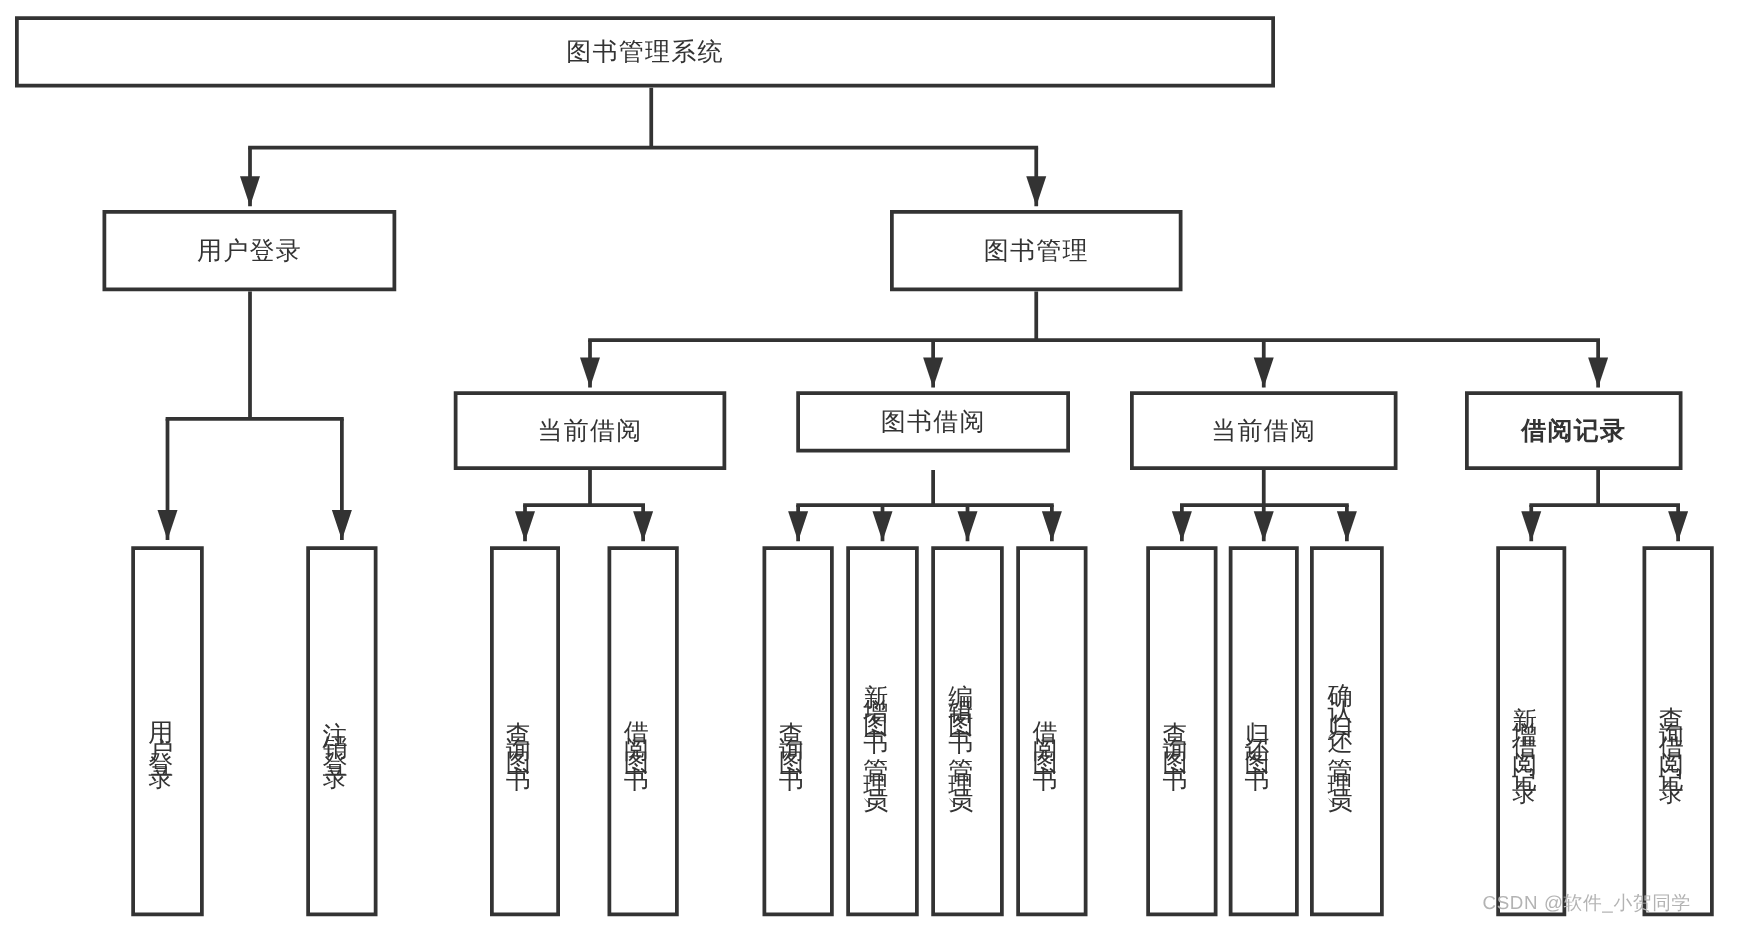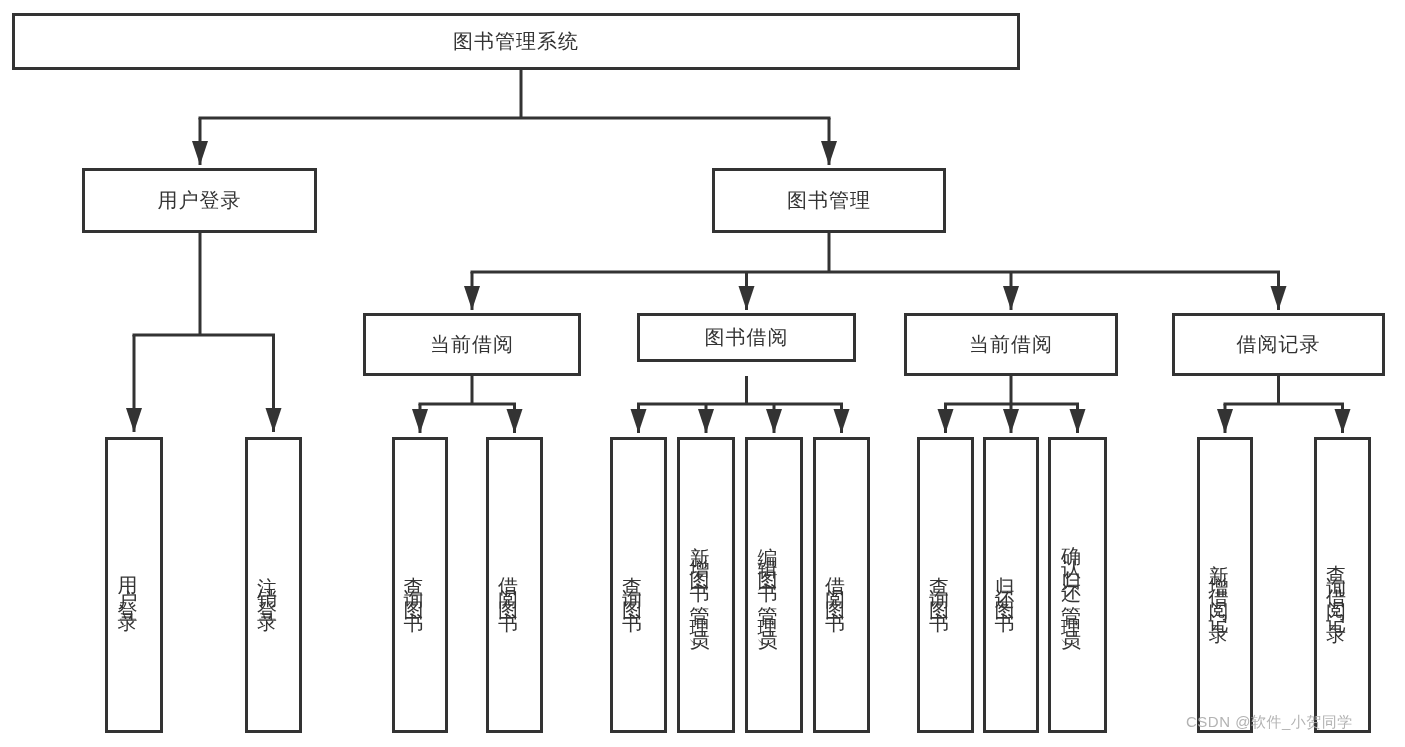--- a/index.html
+++ b/index.html
@@ -119,21 +119,21 @@
 
   <div class="node h-node" style="left:363px; top:313px; width:218px; height:63px;">
     <span class="node-label">当前借阅</span>
   </div>
   <div class="node h-node" style="left:637px; top:313px; width:219px; height:49px;">
     <span class="node-label">图书借阅</span>
   </div>
   <div class="node h-node" style="left:904px; top:313px; width:214px; height:63px;">
     <span class="node-label">当前借阅</span>
   </div>
-  <div class="node h-node" style="left:1172px; top:313px; width:213px; height:63px;">
+  <div class="node h-node" style="left:1172px; top:313px; width:174px; height:63px;font-weight:bold;">
     <span class="node-label">借阅记录</span>
   </div>
 
   <div class="node leaf" style="left:105px; top:437px; width:58px; height:296px;">
     <span class="vtext">用户登录</span>
   </div>
   <div class="node leaf" style="left:245px; top:437px; width:57px; height:296px;">
     <span class="vtext">注销登录</span>
   </div>
 

